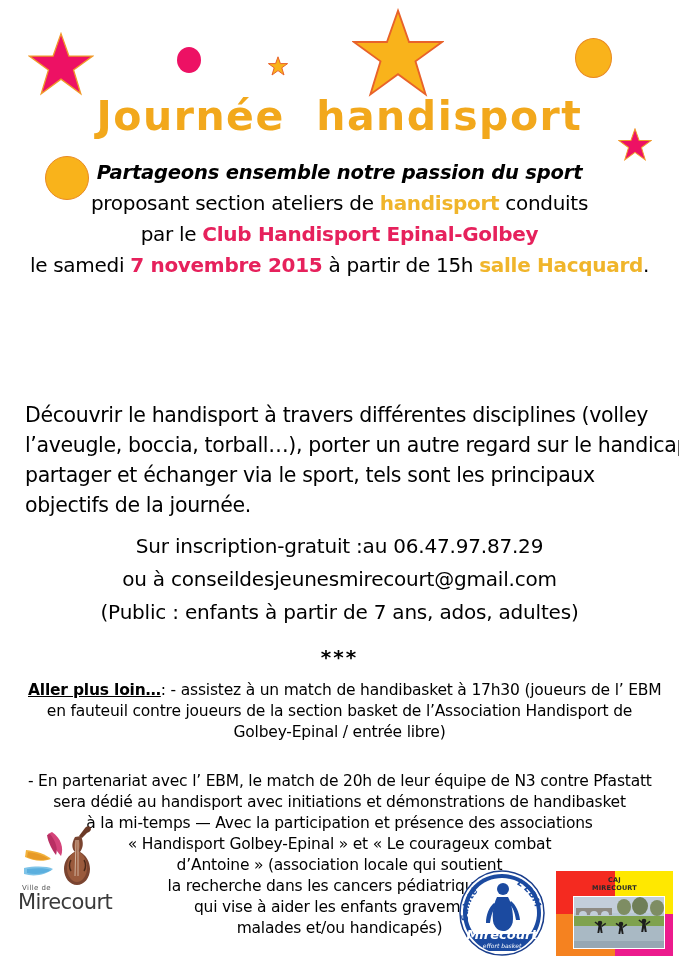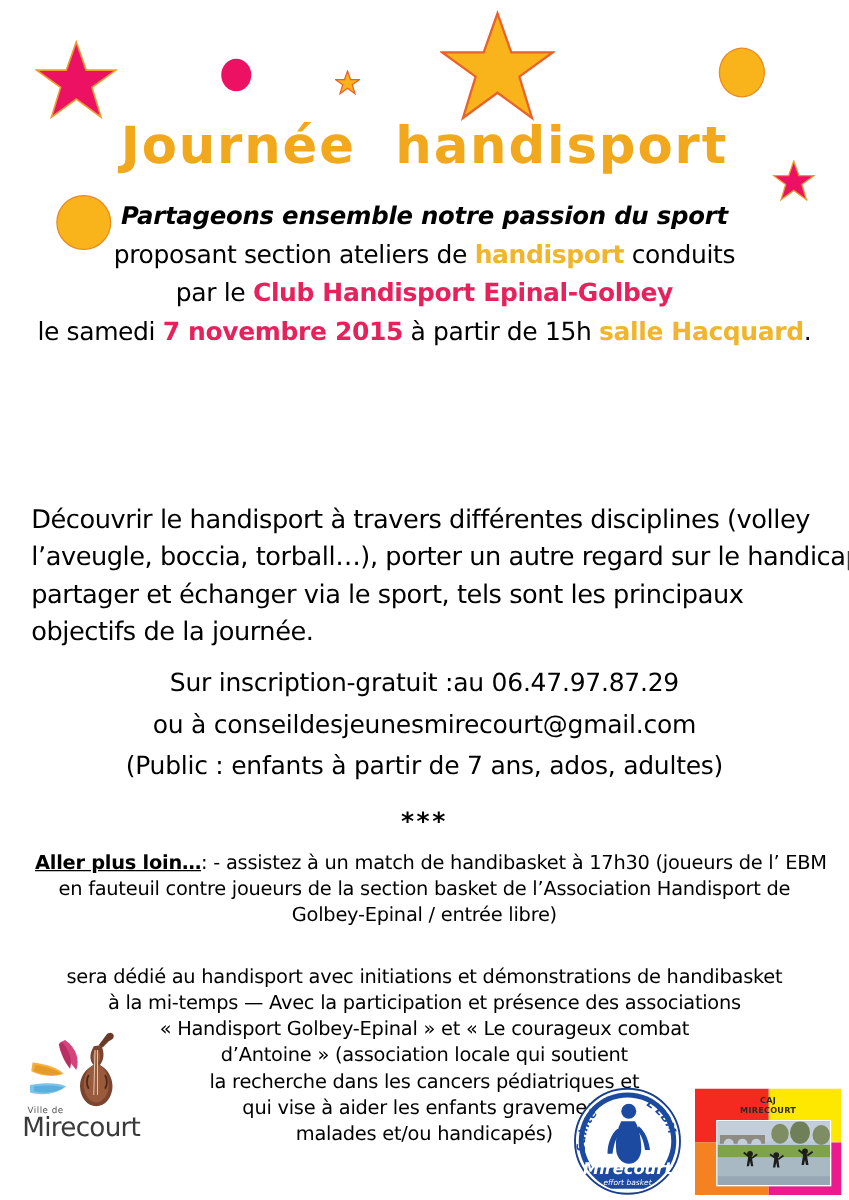--- a/index.html
+++ b/index.html
@@ -274,20 +274,21 @@
 
   <div class="asterisks">***</div>
 
   <div class="further">
     <span class="ln"><span class="u-bold">Aller plus loin…</span><span>: - assistez à un match de handibasket à 17h30 (joueurs de l’ EBM</span></span>
     <span class="ln">en fauteuil contre joueurs de la section basket de l’Association Handisport de</span>
     <span class="ln">Golbey-Epinal / entrée libre)</span>
   </div>
 
   <div class="partner">
+    <span class="ln">- En partenariat avec l’ EBM, le match de 20h de leur équipe de N3 contre Pfastatt</span>
     <span class="ln">sera dédié au handisport avec initiations et démonstrations de handibasket</span>
     <span class="ln">à la mi-temps — Avec la participation et présence des associations</span>
     <span class="ln">« Handisport Golbey-Epinal » et « Le courageux combat</span>
     <span class="ln">d’Antoine » (association locale qui soutient</span>
     <span class="ln">la recherche dans les cancers pédiatriques et</span>
     <span class="ln">qui vise à aider les enfants gravement</span>
     <span class="ln">malades et/ou handicapés)</span>
   </div>
 
   <div class="logo-mirecourt">

